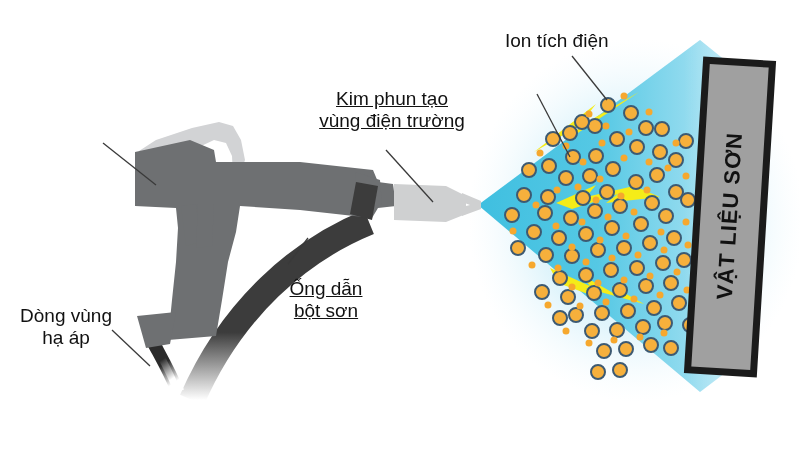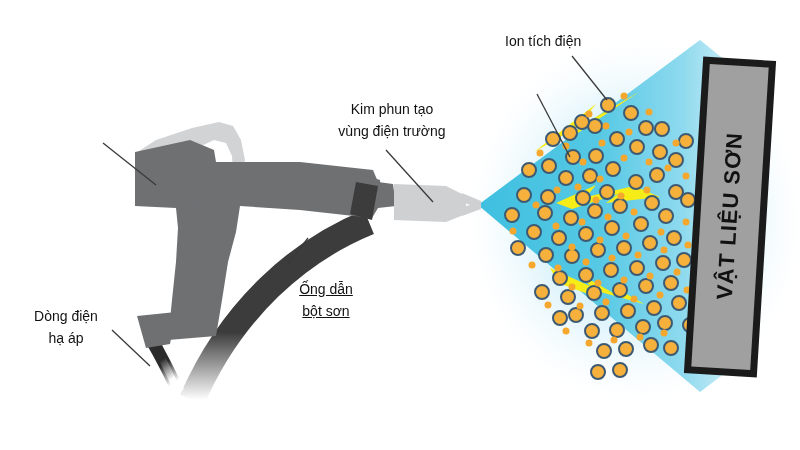--- a/index.html
+++ b/index.html
@@ -1,20 +1,20 @@
 <!DOCTYPE html>
 <html><head>
 <meta charset="utf-8">
 <style>
   html,body{margin:0;padding:0;background:#ffffff;}
   body{width:800px;height:450px;overflow:hidden;
        font-family:"Liberation Sans","DejaVu Sans",sans-serif;}
   #stage{position:relative;width:800px;height:450px;background:#fff;}
   #stage svg{position:absolute;left:0;top:0;}
-  .lbl{position:absolute;color:#111111;font-size:14px;line-height:22px;
+  .lbl{position:absolute;color:#111111;font-size:19px;line-height:22px;
        font-family:"Liberation Sans","DejaVu Sans",sans-serif;white-space:pre;}
   .lbl.ctr{text-align:center;}
   .panel-text{position:absolute;color:#111;font-size:22px;font-weight:bold;
               letter-spacing:1px;white-space:nowrap;
               font-family:"Liberation Sans","DejaVu Sans",sans-serif;}
 </style>
 </head>
 <body>
 
 <div id="stage">
@@ -234,24 +234,24 @@
     <line x1="103" y1="143" x2="156" y2="185"></line>
     <line x1="386" y1="150" x2="433" y2="202"></line>
     <line x1="112" y1="330" x2="150" y2="366"></line>
     <line x1="288" y1="264" x2="308" y2="238"></line>
     <line x1="572" y1="56" x2="607" y2="100"></line>
     <line x1="537" y1="94" x2="570" y2="157"></line>
   </g>
 </svg>
 
 
-<div class="lbl ctr" style="left:312px;top:98px;width:160px;">Kim phun tạo
+<div class="lbl ctr" style="left:312px;top:88px;width:160px;text-decoration:underline;">Kim phun tạo
 vùng điện trường</div>
 
-<div class="lbl ctr" style="left:10px;top:305px;width:112px;">Dòng điện
+<div class="lbl ctr" style="left:10px;top:305px;width:112px;">Dòng vùng
 hạ áp</div>
 
 <div class="lbl ctr" style="left:268px;top:278px;width:116px;text-decoration:underline;">Ống dẫn
 bột sơn</div>
 
 <div class="lbl" style="left:505px;top:30px;">Ion tích điện</div>
 
 
 <div class="panel-text" style="left:730px;top:216px;transform:translate(-50%,-50%) rotate(-86.5deg);
             transform-origin:center center;">VẬT LIỆU SƠN</div>

